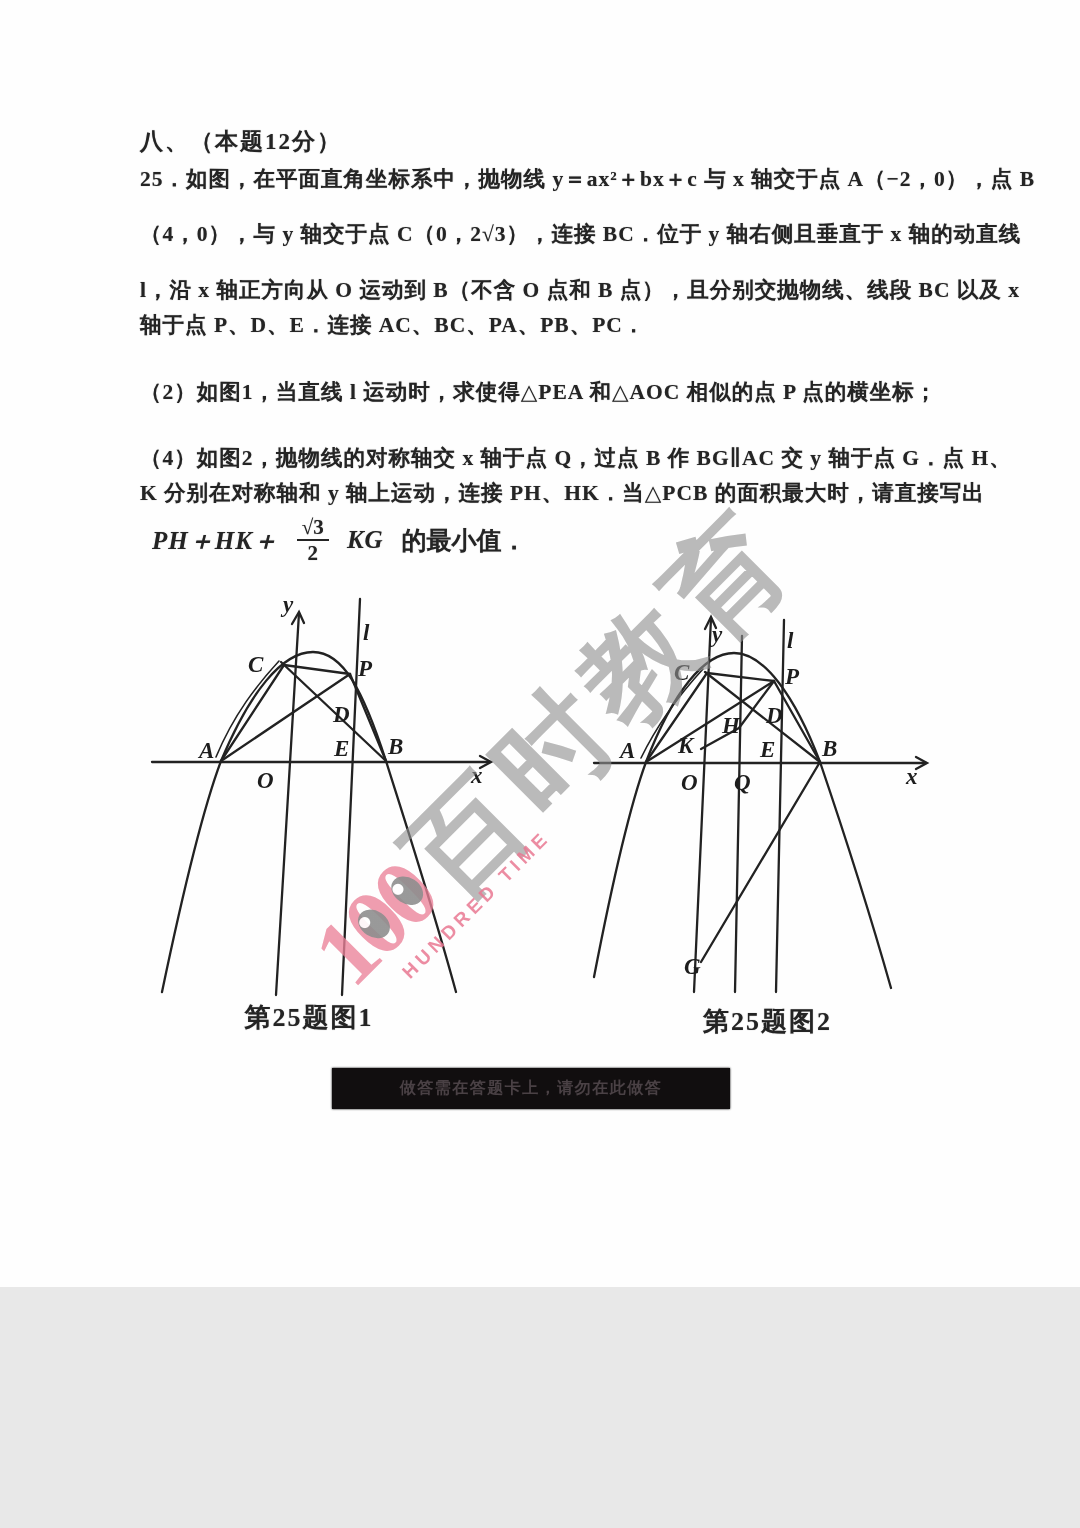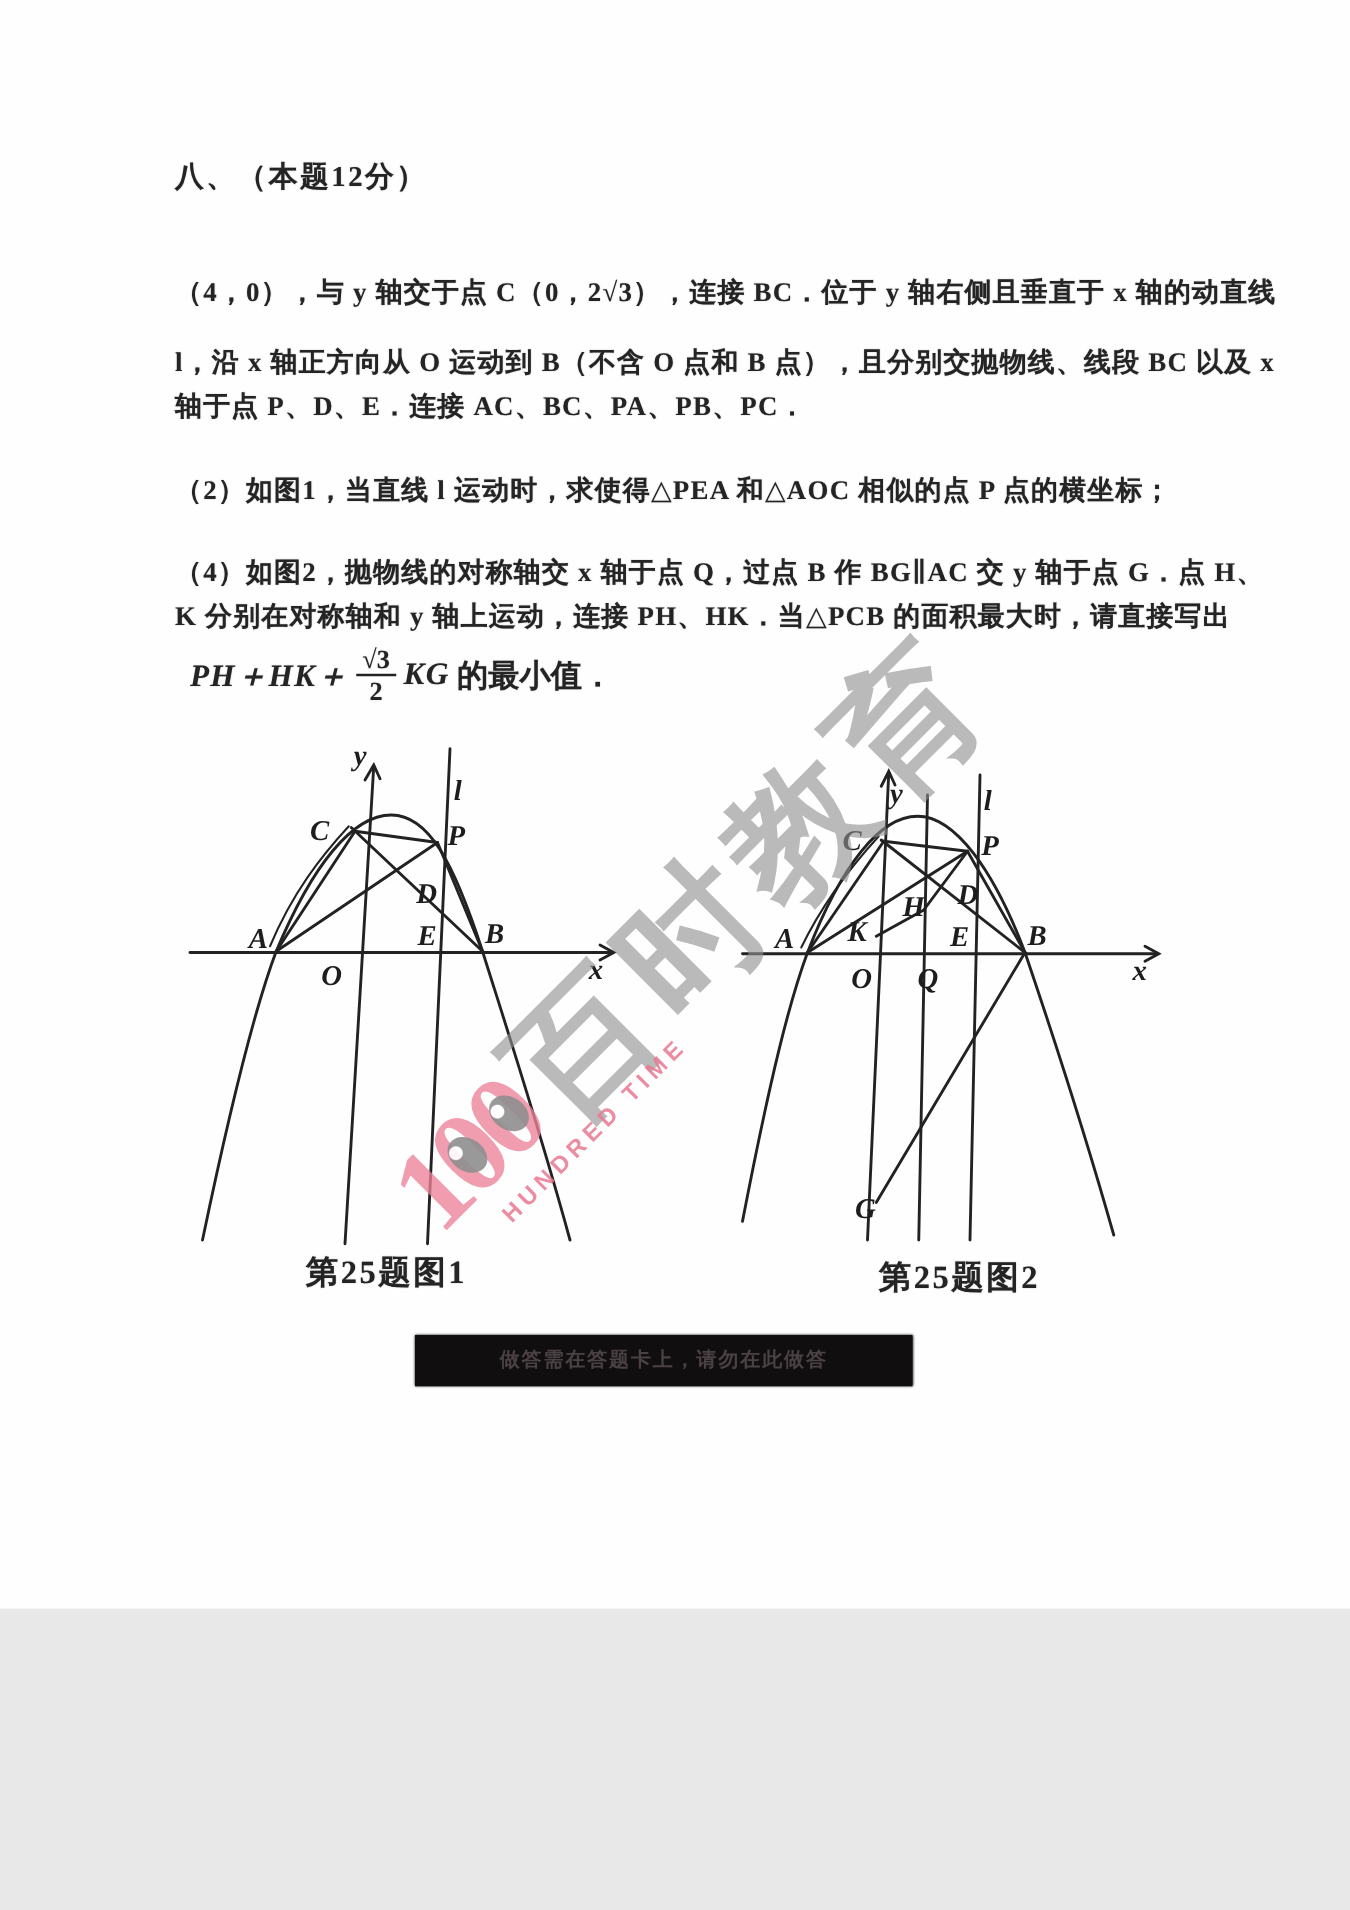--- a/index.html
+++ b/index.html
@@ -11,21 +11,21 @@
   .txt{
     position:absolute;left:140px;width:905px;
     font-size:21.5px;font-weight:700;letter-spacing:1px;line-height:1.25;
     color:#242424;text-shadow:0 0 1px rgba(40,40,40,.45);
     white-space:nowrap;
   }
   .heading{font-size:23px;letter-spacing:2px;}
   
   .formula{
     position:absolute;left:152px;top:508px;height:64px;
-    display:flex;align-items:center;gap:6px;
+    display:flex;align-items:center;gap:18px;
     font-size:25px;font-weight:700;color:#242424;text-shadow:0 0 1px rgba(40,40,40,.4);
   }
   .formula .lat{font-style:italic;letter-spacing:1px;}
   .frac{display:inline-block;text-align:center;vertical-align:middle;font-size:21px;line-height:1.05;}
   .frac .num{display:block;border-bottom:2.2px solid #242424;padding:0 5px 1px 5px;}
   .frac .den{display:block;padding-top:1px;}
   
   .caption{
     position:absolute;font-size:26px;font-weight:700;letter-spacing:2px;
     color:#242424;text-shadow:0 0 1px rgba(40,40,40,.45);text-align:center;
@@ -86,20 +86,21 @@
     font-family:"Liberation Sans","DejaVu Sans",sans-serif;
   }
 </style>
 </head>
 <body>
 
 <div class="page">
 
   <div class="txt heading" style="top:128px">八、（本题12分）</div>
 
+  <div class="txt" style="top:166px">25．如图，在平面直角坐标系中，抛物线 y＝ax²＋bx＋c 与 x 轴交于点 A（−2，0），点 B</div>
   <div class="txt" style="top:221px">（4，0），与 y 轴交于点 C（0，2√3），连接 BC．位于 y 轴右侧且垂直于 x 轴的动直线</div>
   <div class="txt" style="top:277px">l，沿 x 轴正方向从 O 运动到 B（不含 O 点和 B 点），且分别交抛物线、线段 BC 以及 x</div>
   <div class="txt" style="top:312px">轴于点 P、D、E．连接 AC、BC、PA、PB、PC．</div>
   <div class="txt" style="top:379px">（2）如图1，当直线 l 运动时，求使得△PEA 和△AOC 相似的点 P 点的横坐标；</div>
   <div class="txt" style="top:445px">（4）如图2，抛物线的对称轴交 x 轴于点 Q，过点 B 作 BG∥AC 交 y 轴于点 G．点 H、</div>
   <div class="txt" style="top:480px">K 分别在对称轴和 y 轴上运动，连接 PH、HK．当△PCB 的面积最大时，请直接写出</div>
 
   <div class="formula">
     <span class="lat">PH＋HK＋</span>
     <span class="frac">

